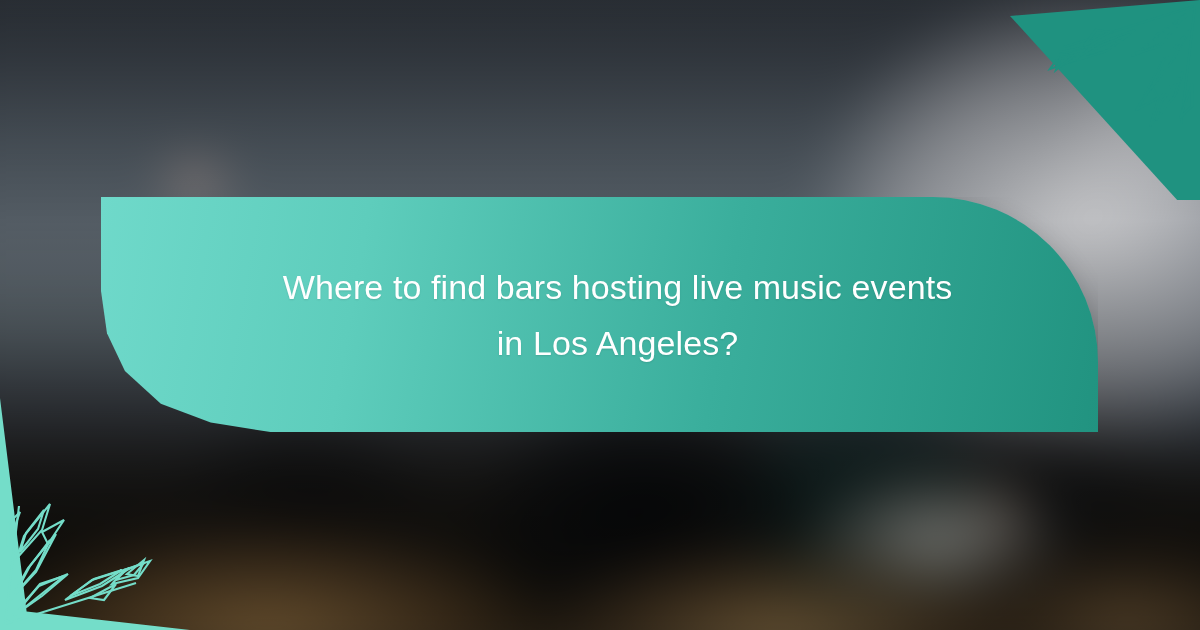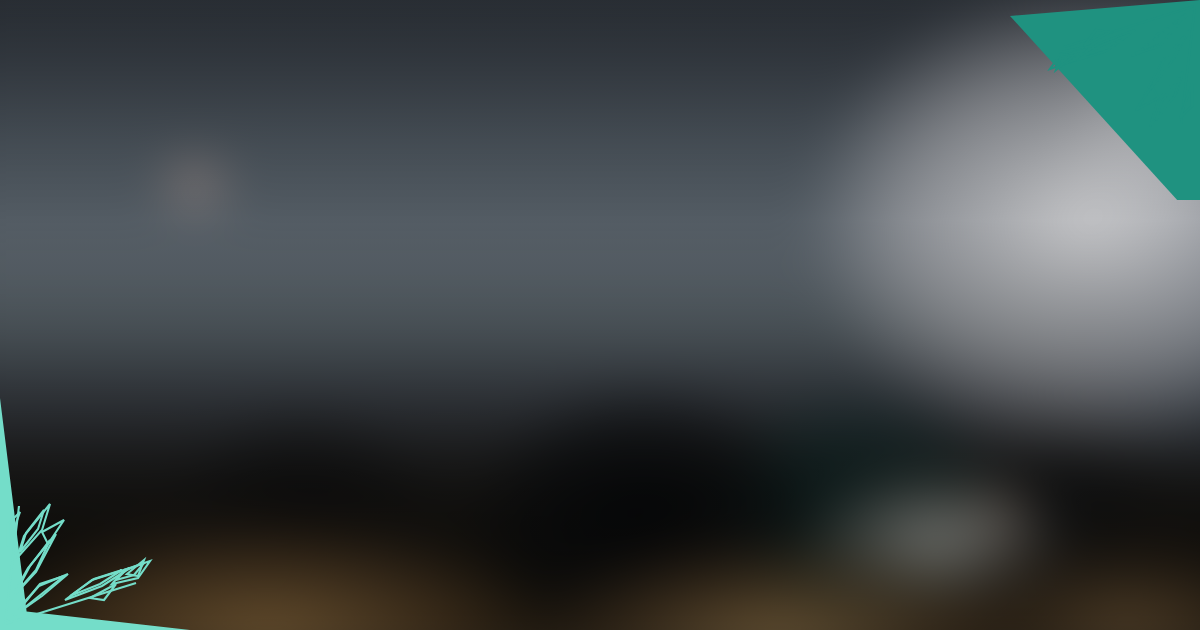--- a/index.html
+++ b/index.html
@@ -180,14 +180,20 @@
       <path d="M33 56 L16 70 L22 54 Z"></path>
       <path d="M150 30 L124 58 L104 96 L132 62 Z"></path>
       <path d="M145 36 L124 60 L110 90 L130 64 Z"></path>
       <path d="M143 72 L118 100 L110 126 L136 94 Z"></path>
       <path d="M140 78 L122 101 L116 120 L134 97 Z"></path>
       <path d="M152 84 L140 118 L152 106 Z"></path>
       <path d="M112 86 L96 110 L118 98 Z"></path>
     </g>
   </svg>
 
+  <div class="headline-banner">
+    <div class="headline-inner">
+      <div class="headline-text">Where to find bars hosting live music events</div>
+      <div class="headline-text">in Los Angeles?</div>
+    </div>
+  </div>
 
 </div>
 
 </body></html>

